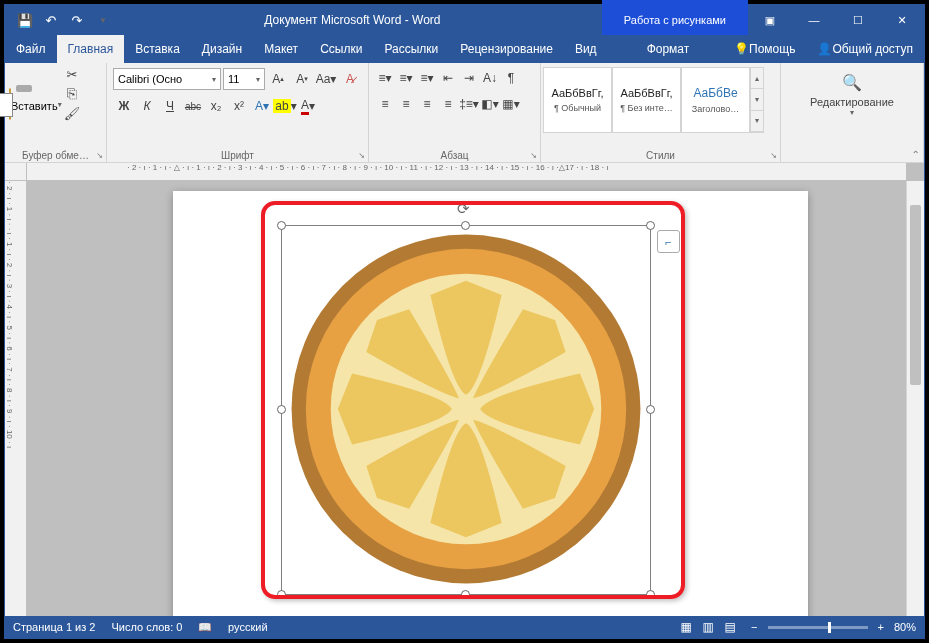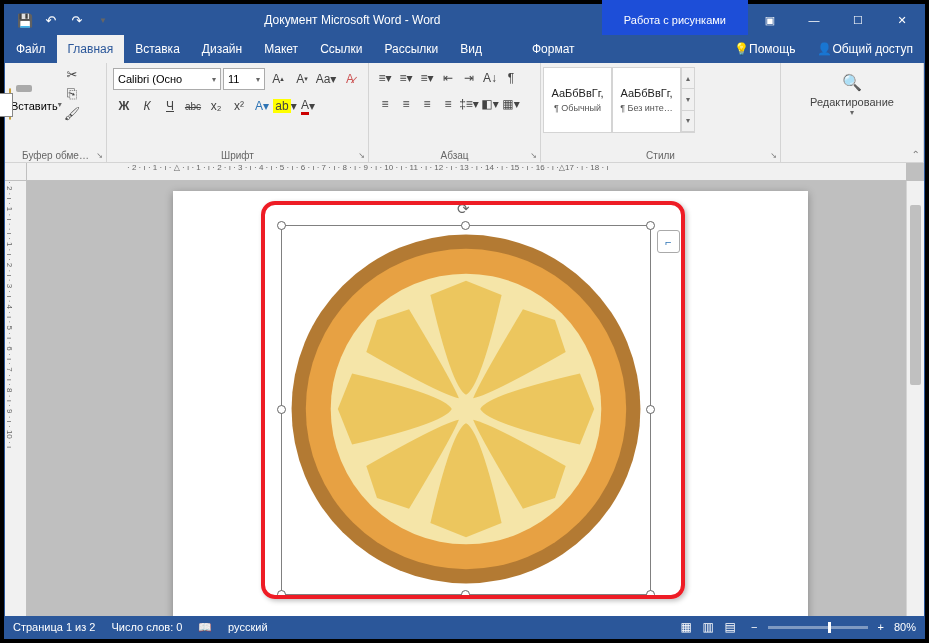--- a/index.html
+++ b/index.html
@@ -115,20 +115,21 @@
   </div>
 
   <div class="tabbar">
     <div class="tab">Файл</div>
     <div class="tab active">Главная</div>
     <div class="tab">Вставка</div>
     <div class="tab">Дизайн</div>
     <div class="tab">Макет</div>
     <div class="tab">Ссылки</div>
     <div class="tab">Рассылки</div>
+    <div class="tab">Рецензирование</div>
     <div class="tab">Вид</div>
     <div class="tab" style="margin-left:28px">Формат</div>
     <div class="tabright">
       <div class="tab">💡 <span>Помощь</span></div>
       <div class="tab">👤 <span>Общий доступ</span></div>
     </div>
   </div>
 
   <div class="ribbon">
     <div class="group clipboard-group">
@@ -201,20 +202,24 @@
 
     <div class="group styles-group">
       <div class="style-gallery">
         <div class="style-item">
           <span class="style-preview">АаБбВвГг,</span>
           <span class="style-name">¶ Обычный</span>
         </div>
         <div class="style-item">
           <span class="style-preview">АаБбВвГг,</span>
           <span class="style-name">¶ Без инте…</span>
+        </div>
+        <div class="style-item">
+          <span class="style-preview blue">АаБбВе</span>
+          <span class="style-name">Заголово…</span>
         </div>
         <div class="style-scroll">
             <span>▴</span>
             <span>▾</span>
             <span>▾</span>
           </div>
       </div>
       <div class="group-label">Стили</div>
       <div class="group-dialog">↘</div>
     </div>

